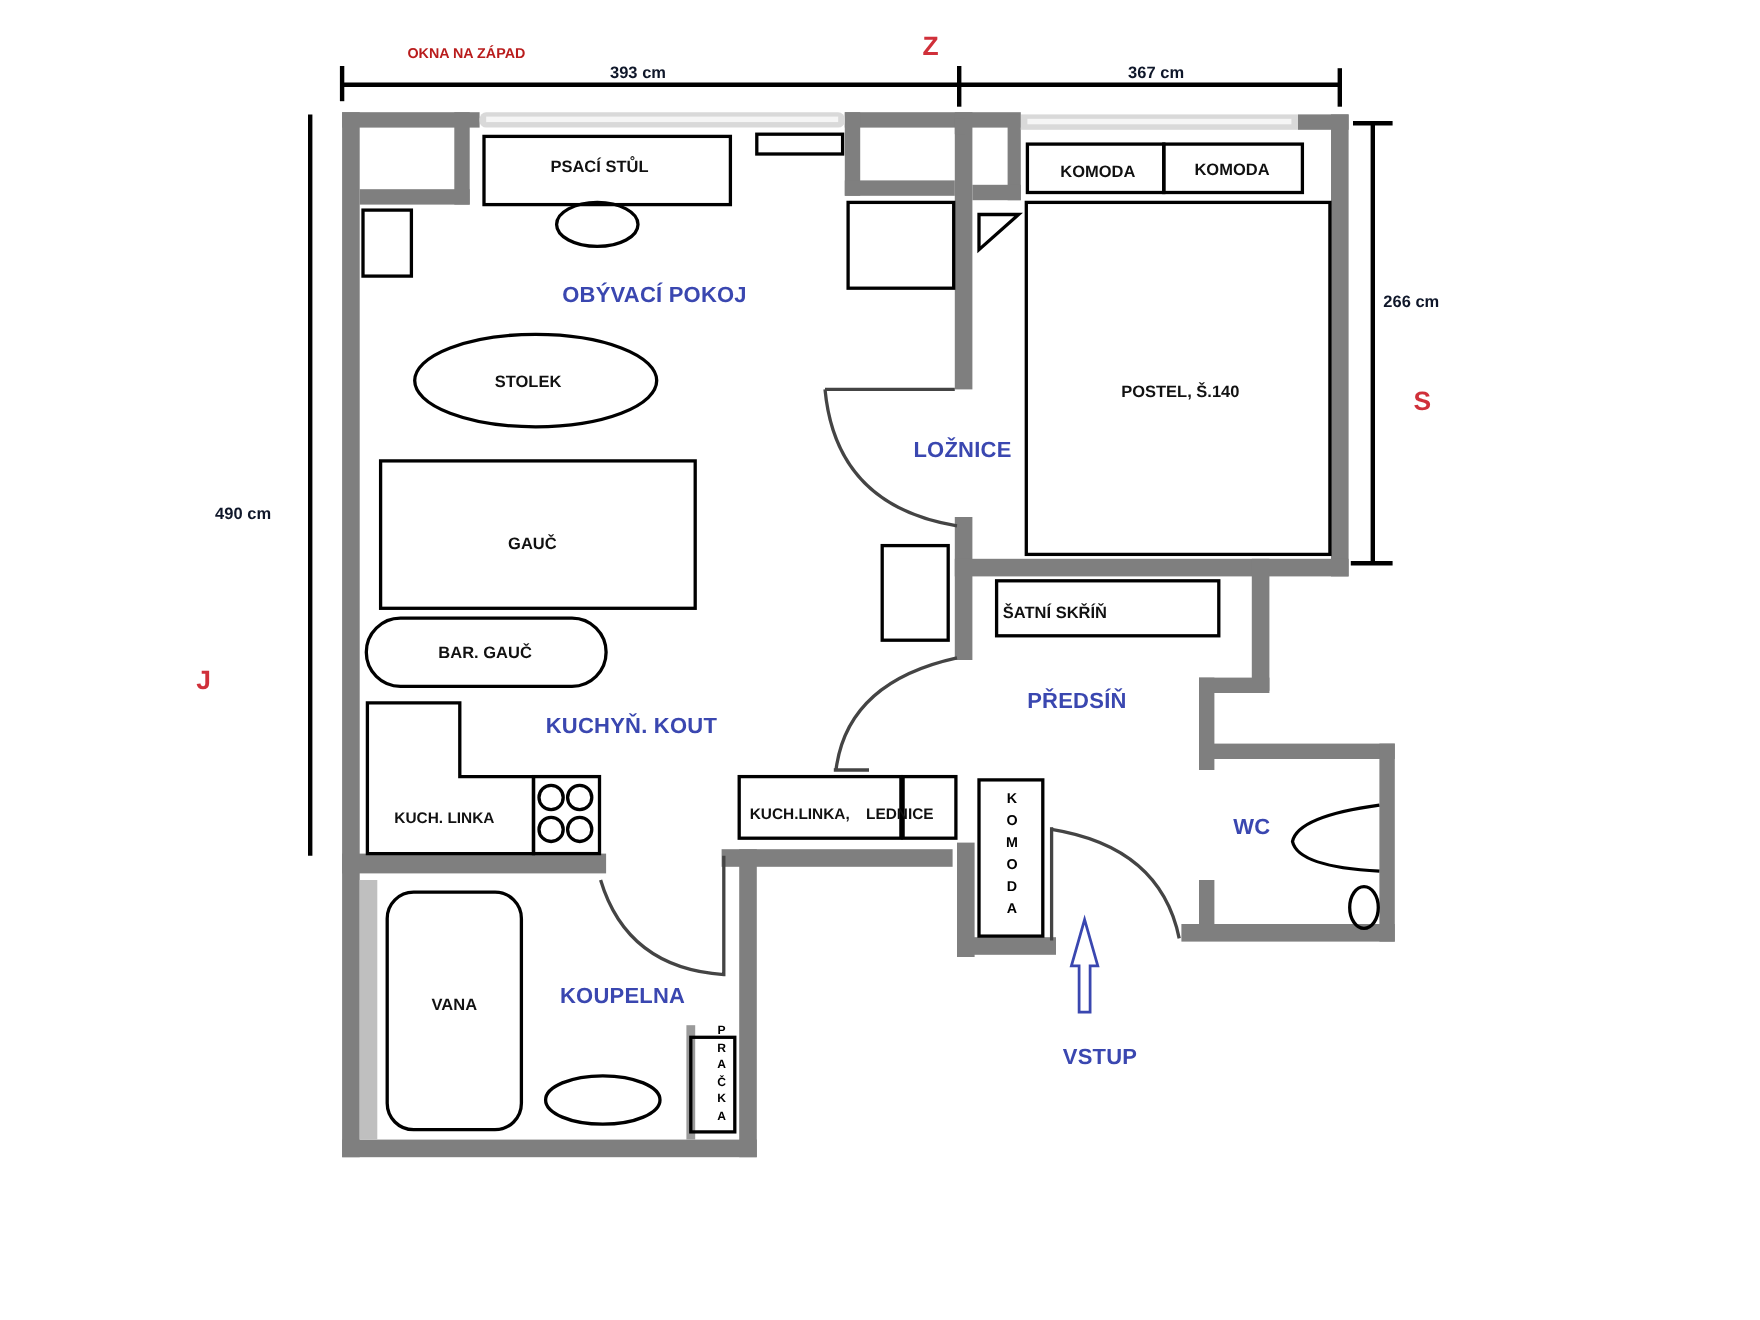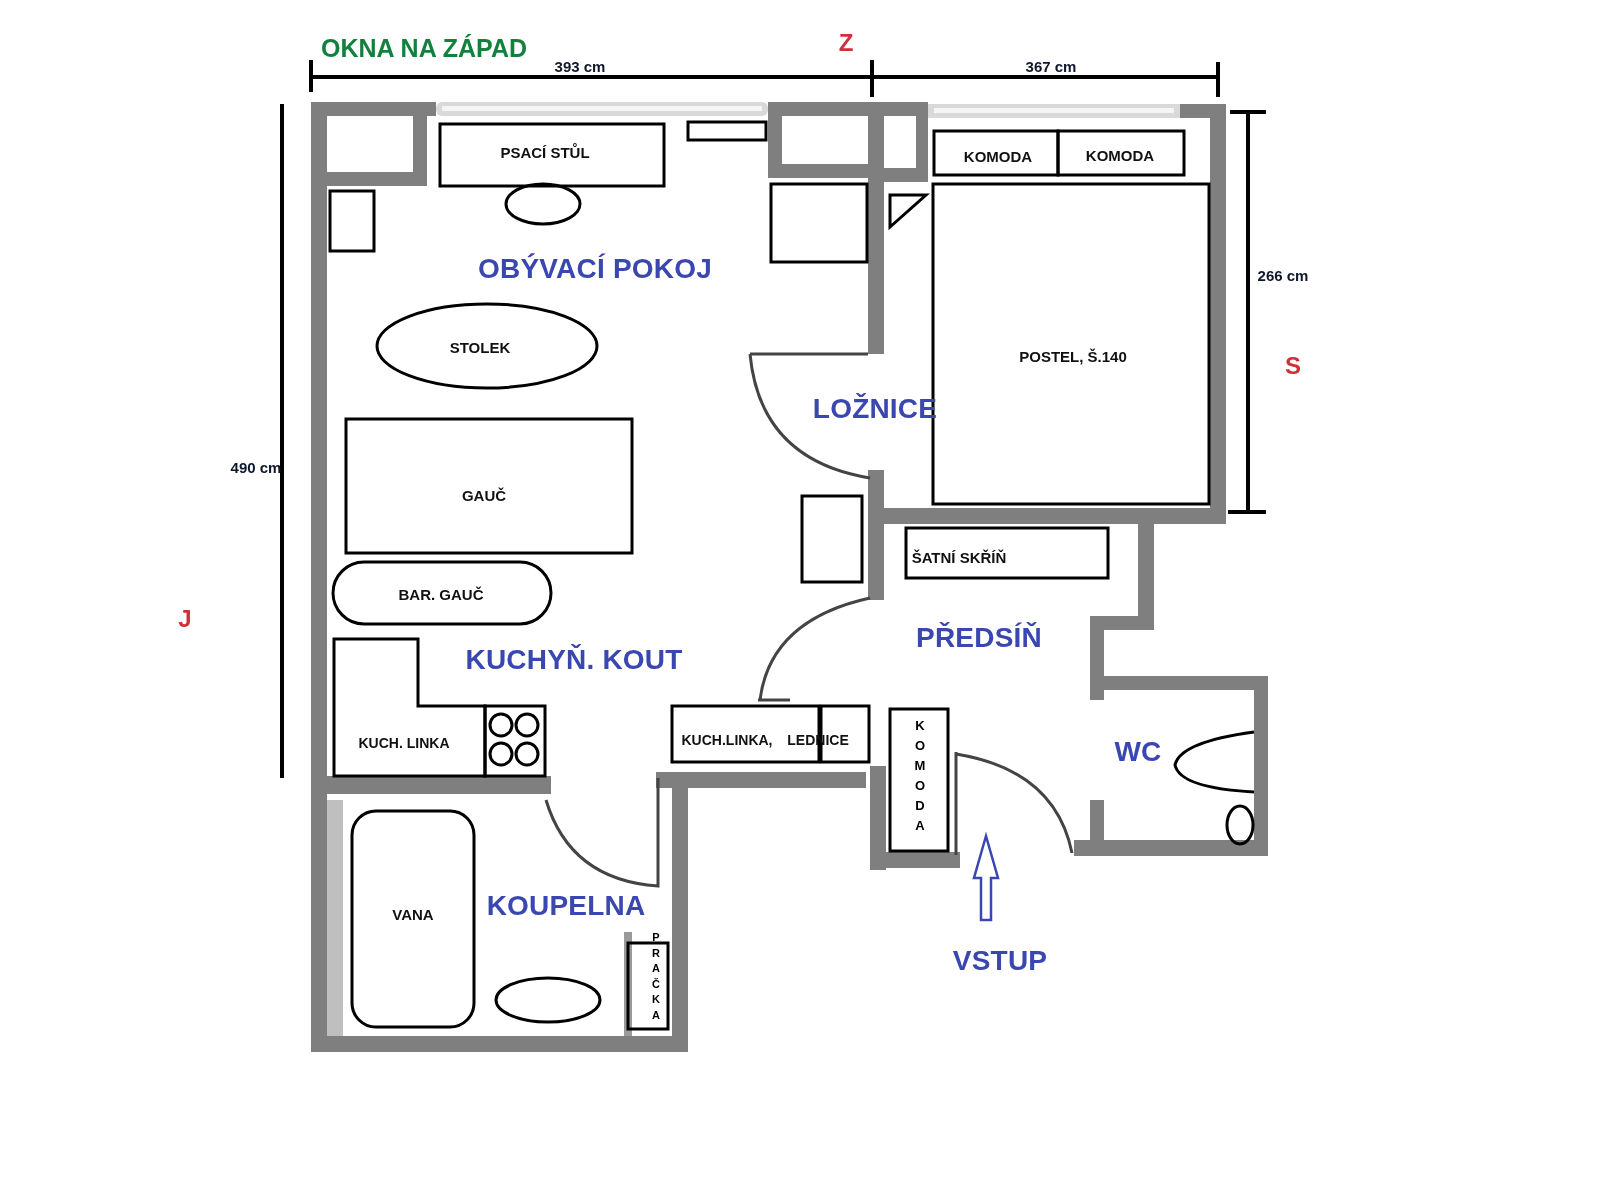--- a/index.html
+++ b/index.html
@@ -1,23 +1,23 @@
 <!DOCTYPE html>
 <html><head>
 <meta charset="utf-8">
 <style>
   html, body { margin: 0; padding: 0; background: #ffffff; }
   #plan { position: relative; width: 1600px; height: 1200px; overflow: hidden; background: #fff; }
   svg.base { position: absolute; left: 0; top: 0; }
   .lbl { position: absolute; font-family: "Liberation Sans", "DejaVu Sans", sans-serif; font-weight: bold; white-space: nowrap; transform: translate(-50%, -50%); line-height: 1; }
-  .room { color: #3a47b0; font-size: 28px; letter-spacing: 0.2px; }
+  .room { color: #3a47b0; font-size: 20px; letter-spacing: 0.2px; }
   .furn { color: #111; font-size: 15px; }
   .dim { color: #0f172a; font-size: 15px; }
   .compass { color: #d0303a; font-size: 24px; }
-  .note { color: #15803d; font-size: 25px; }
+  .note { color: #b91c1c; font-size: 13px; }
   .vert { display: flex; flex-direction: column; align-items: center; font-size: 13px; line-height: 20px; transform: translate(-50%, 0); }
   .vert.small { font-size: 11px; line-height: 15.5px; }
 </style>
 </head>
 <body>
 
 <div id="plan">
 
   <svg class="base" width="1600" height="1200" viewBox="0 0 1600 1200">
 
@@ -152,21 +152,21 @@
     </g>
   </svg>
 
   <span class="lbl note" style="left:424px;top:48px;">OKNA NA ZÁPAD</span>
   <span class="lbl compass" style="left:846px;top:43px;">Z</span>
   <span class="lbl compass" style="left:1293px;top:366px;">S</span>
   <span class="lbl compass" style="left:185px;top:619px;">J</span>
 
   <span class="lbl dim" style="left:580px;top:66px;">393 cm</span>
   <span class="lbl dim" style="left:1051px;top:66px;">367 cm</span>
-  <span class="lbl dim" style="left:256px;top:467px;">490 cm</span>
+  <span class="lbl dim" style="left:221px;top:467px;">490 cm</span>
   <span class="lbl dim" style="left:1283px;top:275px;">266 cm</span>
 
   <span class="lbl room" style="left:595px;top:269px;">OBÝVACÍ POKOJ</span>
   <span class="lbl room" style="left:875px;top:409px;">LOŽNICE</span>
   <span class="lbl room" style="left:574px;top:660px;">KUCHYŇ. KOUT</span>
   <span class="lbl room" style="left:979px;top:638px;">PŘEDSÍŇ</span>
   <span class="lbl room" style="left:1138px;top:752px;">WC</span>
   <span class="lbl room" style="left:566px;top:906px;">KOUPELNA</span>
   <span class="lbl room" style="left:1000px;top:961px;">VSTUP</span>
 

